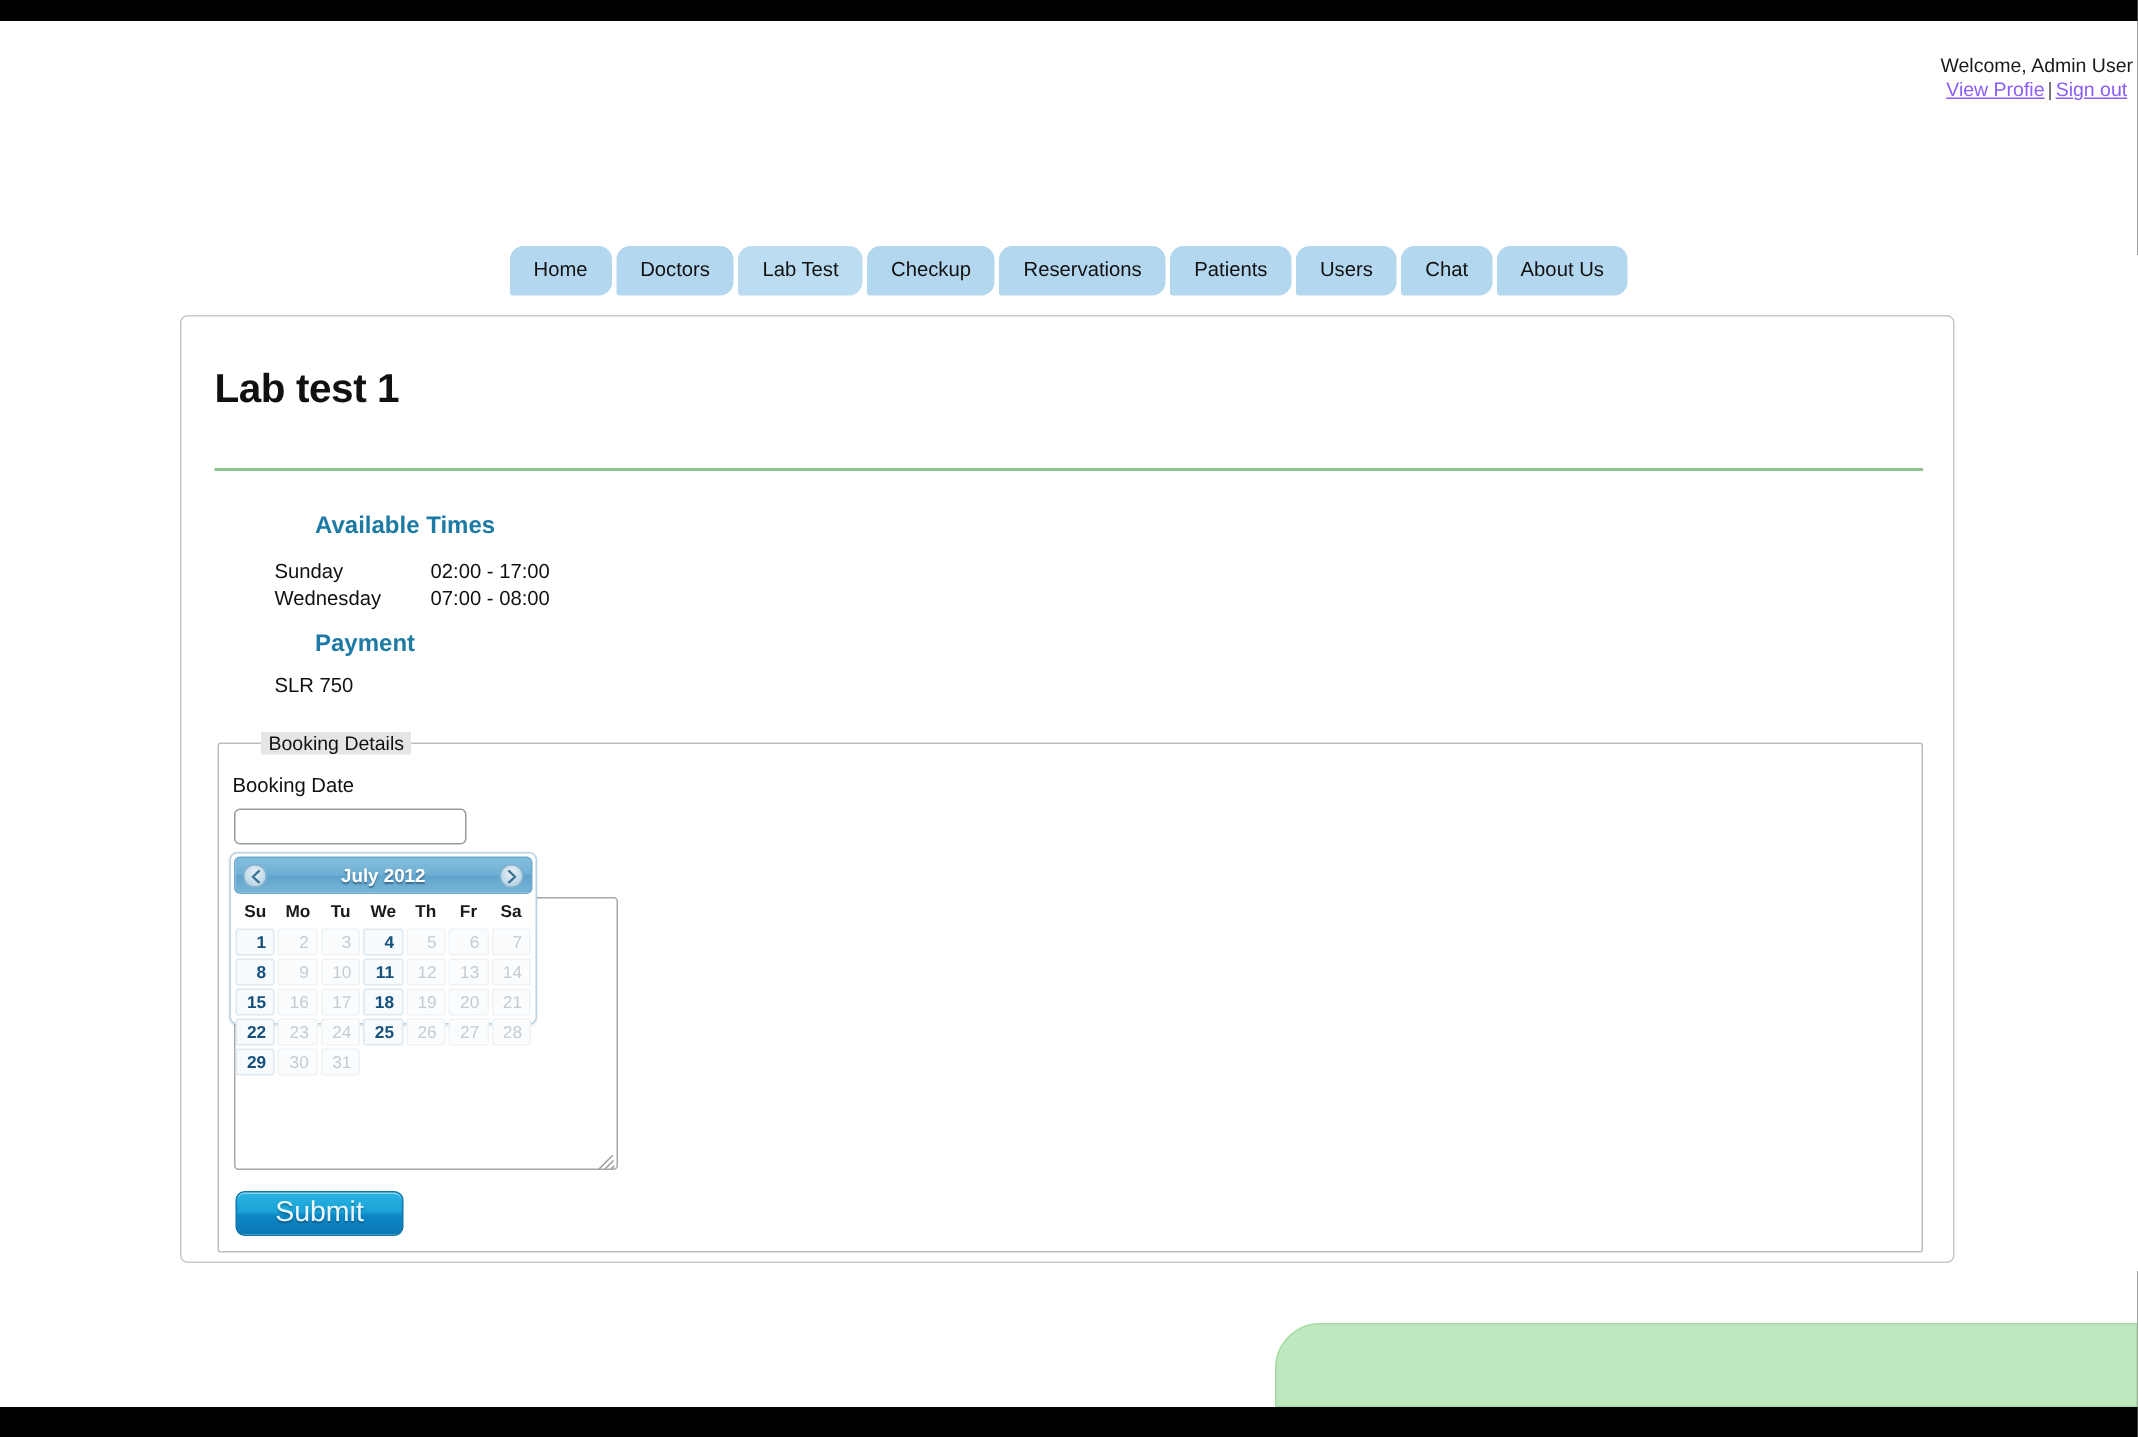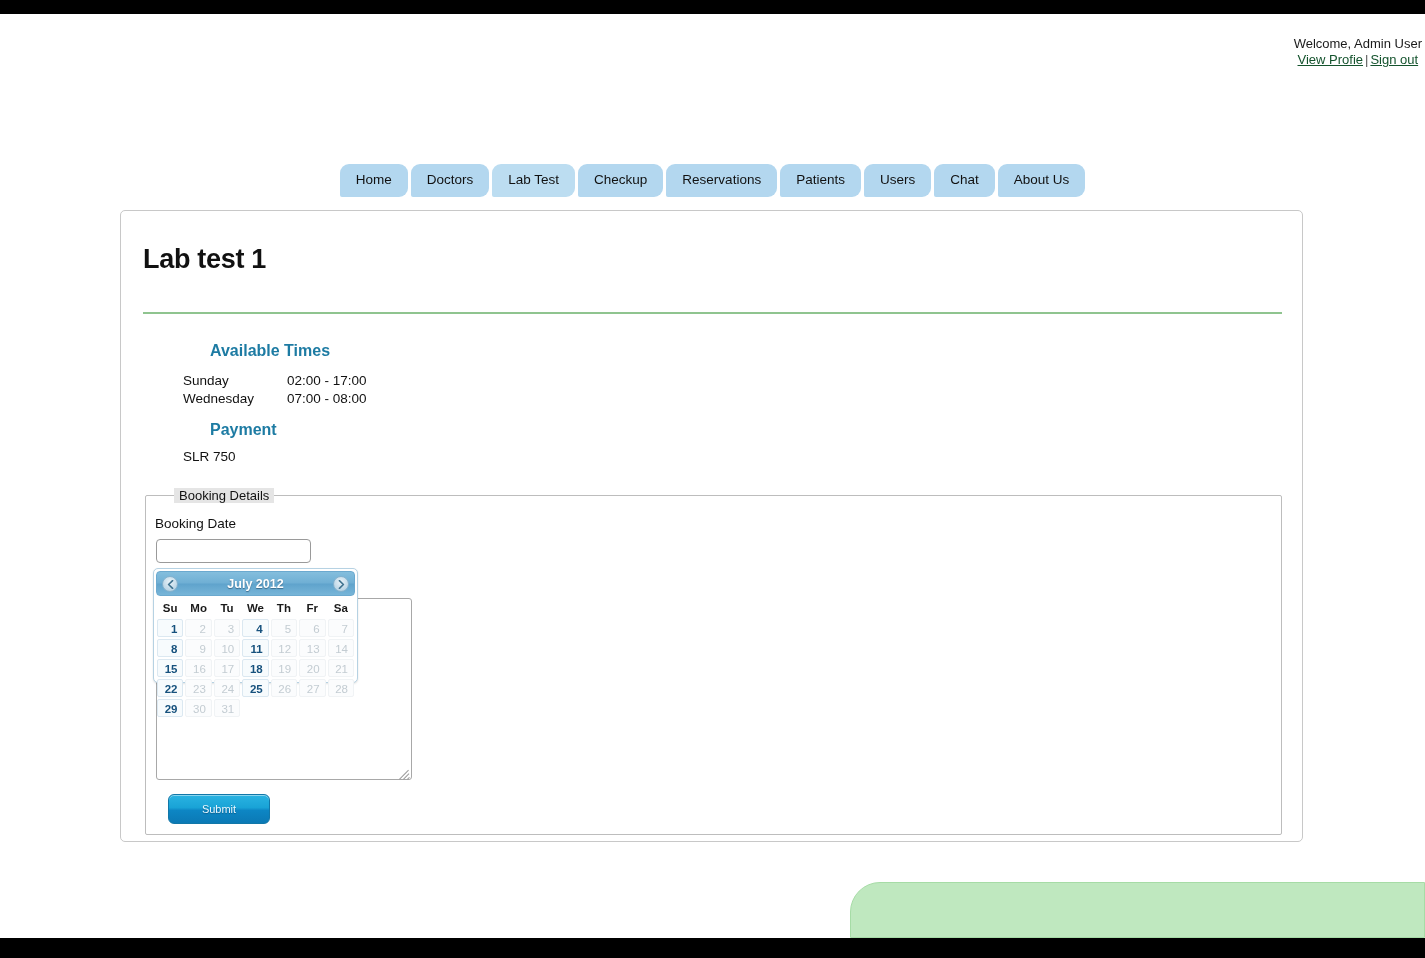--- a/index.html
+++ b/index.html
@@ -48,21 +48,21 @@
     position: absolute;
     right: 3px; top: 22px;
     text-align: center;
     font-size: 13px;
     color: #1a1a1a;
     line-height: 1.18;
   }
   .user-box .welcome { display: block; }
   .user-links { display: block; margin-top: 1px; }
   .user-links a {
-    color: #14532d;
+    color: #8b5cf6;
     font-size: 13px;
   }
   .user-links .sep { color: #555; padding: 0 2px; }
 
   
   .nav {
     position: absolute;
     left: 0; top: 150px;
     width: 1425px;
     display: flex;
@@ -192,27 +192,27 @@
   }
   .resize-grip i {
     position: absolute;
     background: #9b9b9b;
     height: 1px;
     transform-origin: 0 0;
     transform: rotate(-45deg);
   }
   .submit-btn {
     position: absolute;
-    left: 22px; top: 298px;
-    width: 102px; height: 30px;
+    left: 11px; top: 298px;
+    width: 112px; height: 30px;
     border: 1px solid #1277a8;
     border-radius: 6px;
     background: linear-gradient(to bottom, #2ab3e2 0%, #19a3d6 45%, #0d86c4 55%, #0b79b5 100%);
     color: #eaf7ff;
-    font-size: 11px;
+    font-size: 19px;
     font-family: "Liberation Sans", sans-serif;
     cursor: pointer;
     box-shadow: inset 0 1px 0 rgba(255,255,255,.45);
     text-shadow: 0 1px 1px rgba(0,0,0,.28);
   }
 
   
   .datepicker {
     position: absolute;
     left: 153px; top: 554px;

